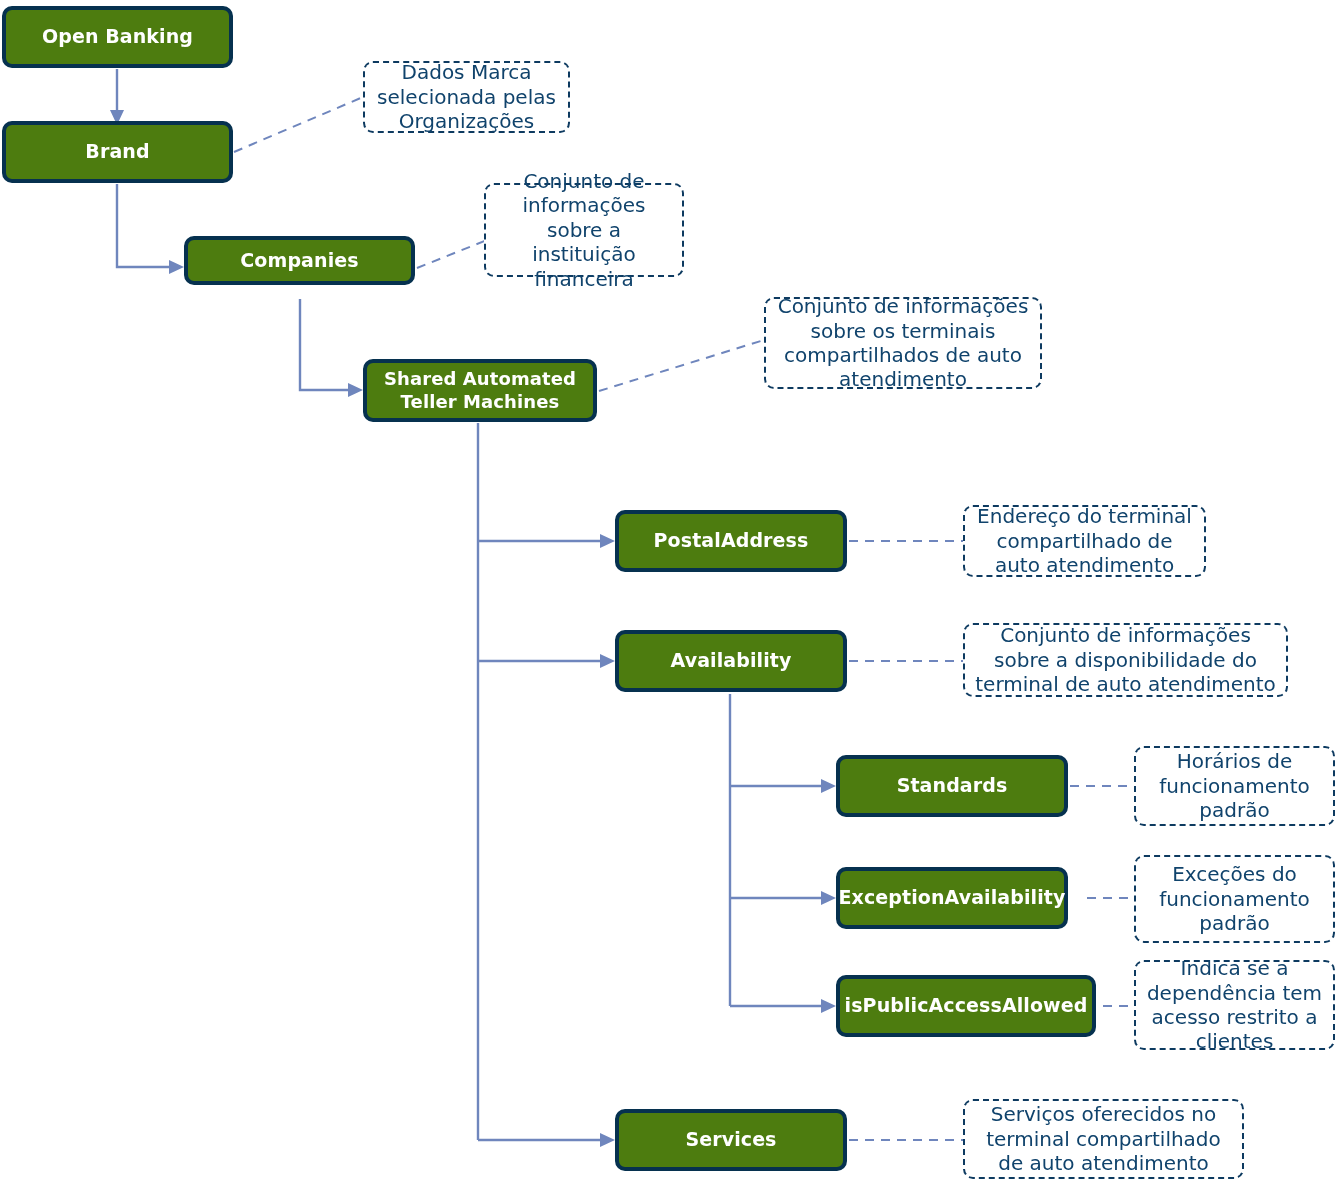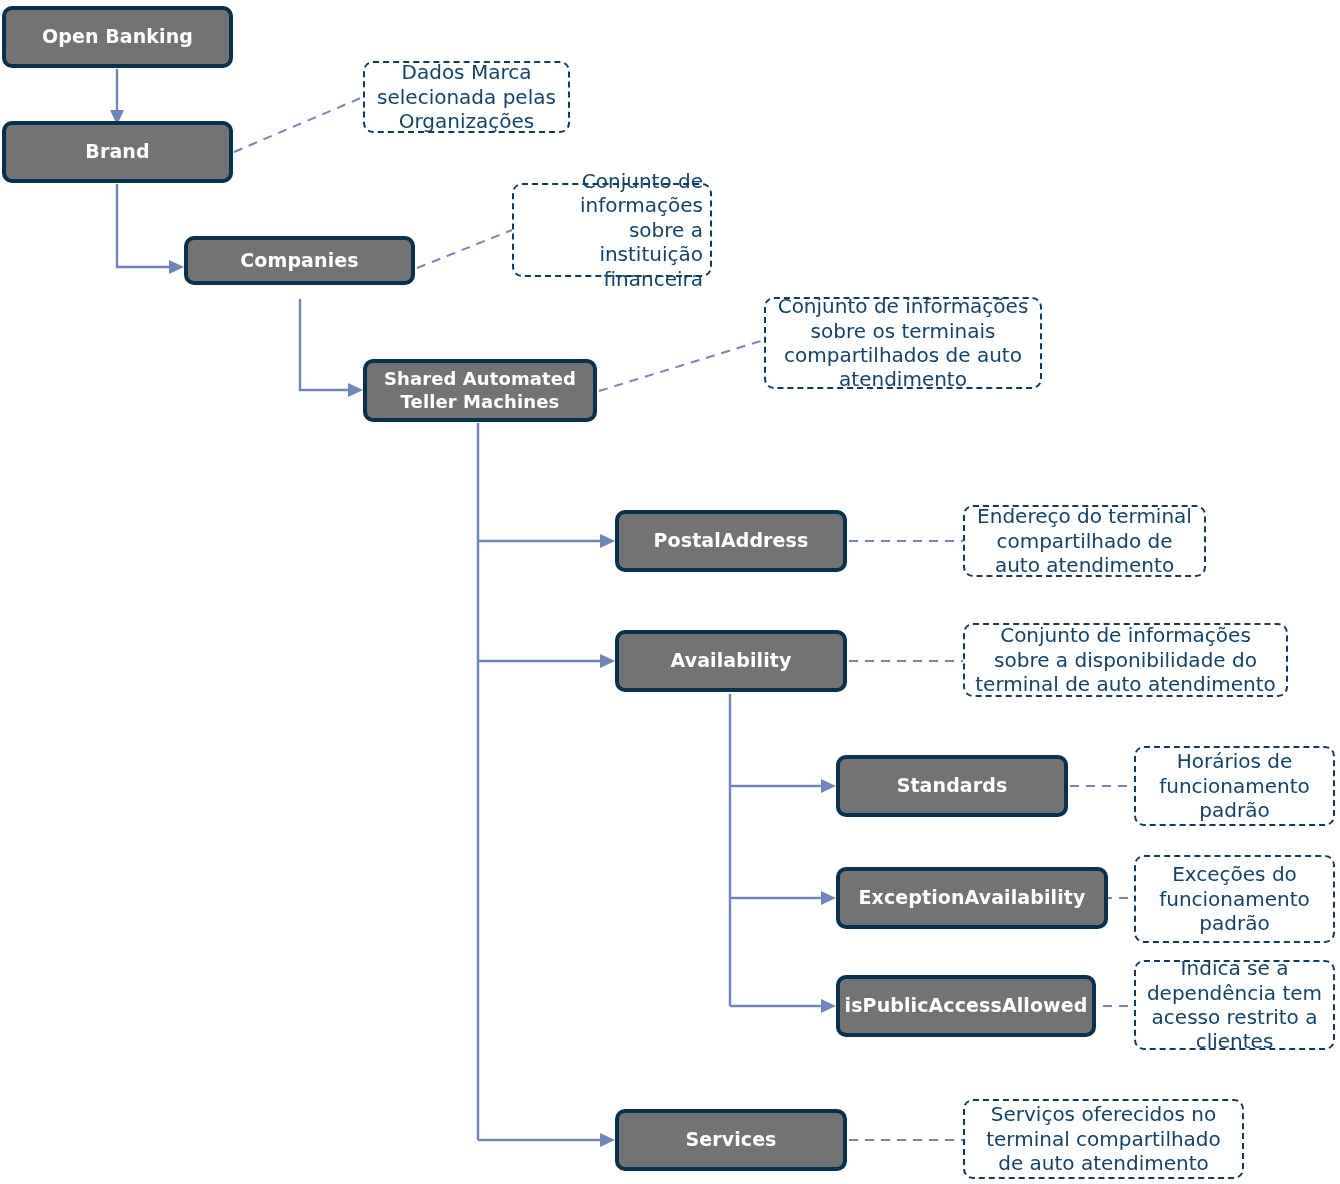--- a/index.html
+++ b/index.html
@@ -12,21 +12,21 @@
     width: 1340px;
     height: 1184px;
     background: #ffffff;
     font-family: "DejaVu Sans", sans-serif;
     overflow: hidden;
   }
   
   .node {
     position: absolute;
     box-sizing: border-box;
-    background: #737373;
+    background: #4d7c0f;
     border: 4px solid #06314f;
     border-radius: 10px;
     color: #ffffff;
     display: flex;
     align-items: center;
     justify-content: center;
     text-align: center;
     font-size: 19px;
     font-weight: 600;
     line-height: 1.25;
@@ -135,37 +135,37 @@
   </div>
 
   <div class="node" style="left:615px; top:630px; width:232px; height:62px;">
     <span>Availability</span>
   </div>
 
   <div class="node" style="left:836px; top:755px; width:232px; height:62px;">
     <span>Standards</span>
   </div>
 
-  <div class="node" style="left:836px; top:867px; width:272px; height:62px;">
+  <div class="node" style="left:836px; top:867px; width:232px; height:62px;">
     <span>ExceptionAvailability</span>
   </div>
 
   <div class="node" style="left:836px; top:975px; width:260px; height:62px;">
     <span>isPublicAccessAllowed</span>
   </div>
 
   <div class="node" style="left:615px; top:1109px; width:232px; height:62px;">
     <span>Services</span>
   </div>
 
   <div class="note" style="left:363px; top:61px;  width:207px; height:72px;">
     <span>Dados Marca selecionada pelas Organizações</span>
   </div>
 
-  <div class="note" style="left:512px; top:183px; width:200px; height:94px;text-align:right;">
+  <div class="note" style="left:484px; top:183px; width:200px; height:94px;">
     <span>Conjunto de informações sobre a instituição financeira</span>
   </div>
 
   <div class="note" style="left:764px; top:297px; width:278px; height:92px;">
     <span>Conjunto de informações sobre os terminais compartilhados de auto atendimento</span>
   </div>
 
   <div class="note" style="left:963px; top:505px; width:243px; height:72px;">
     <span>Endereço do terminal compartilhado de auto atendimento</span>
   </div>

